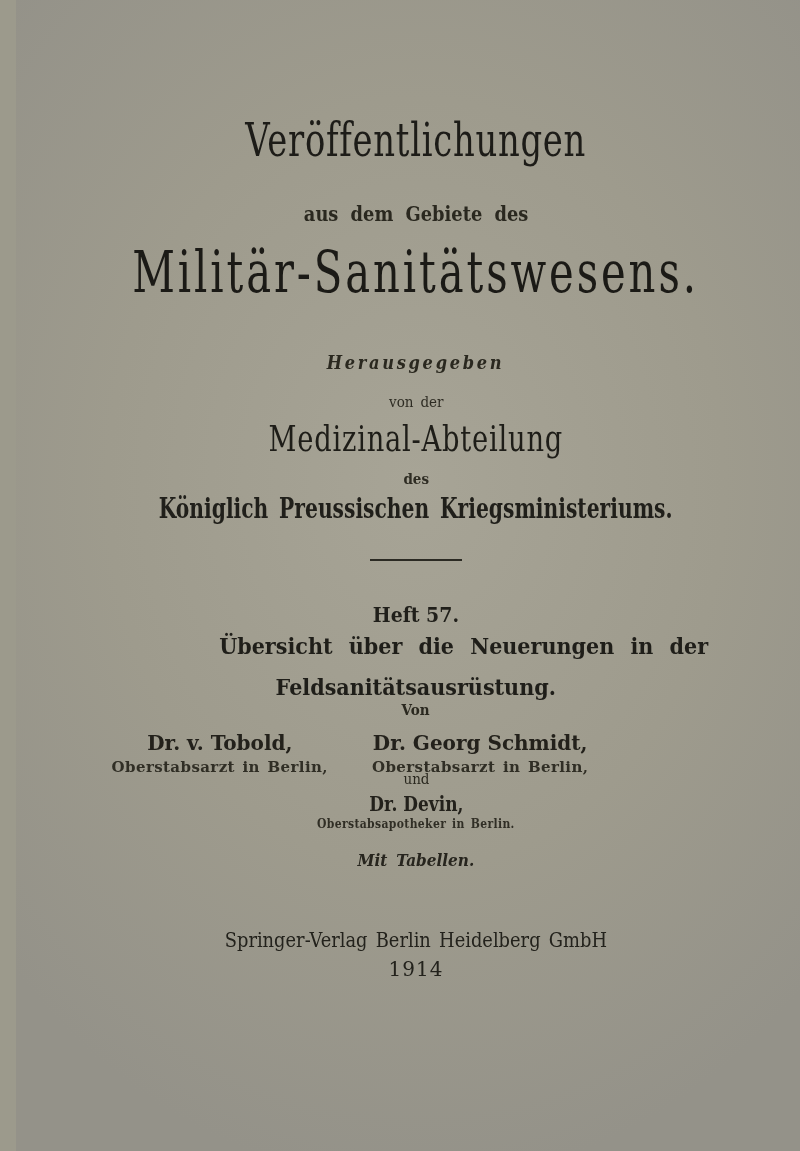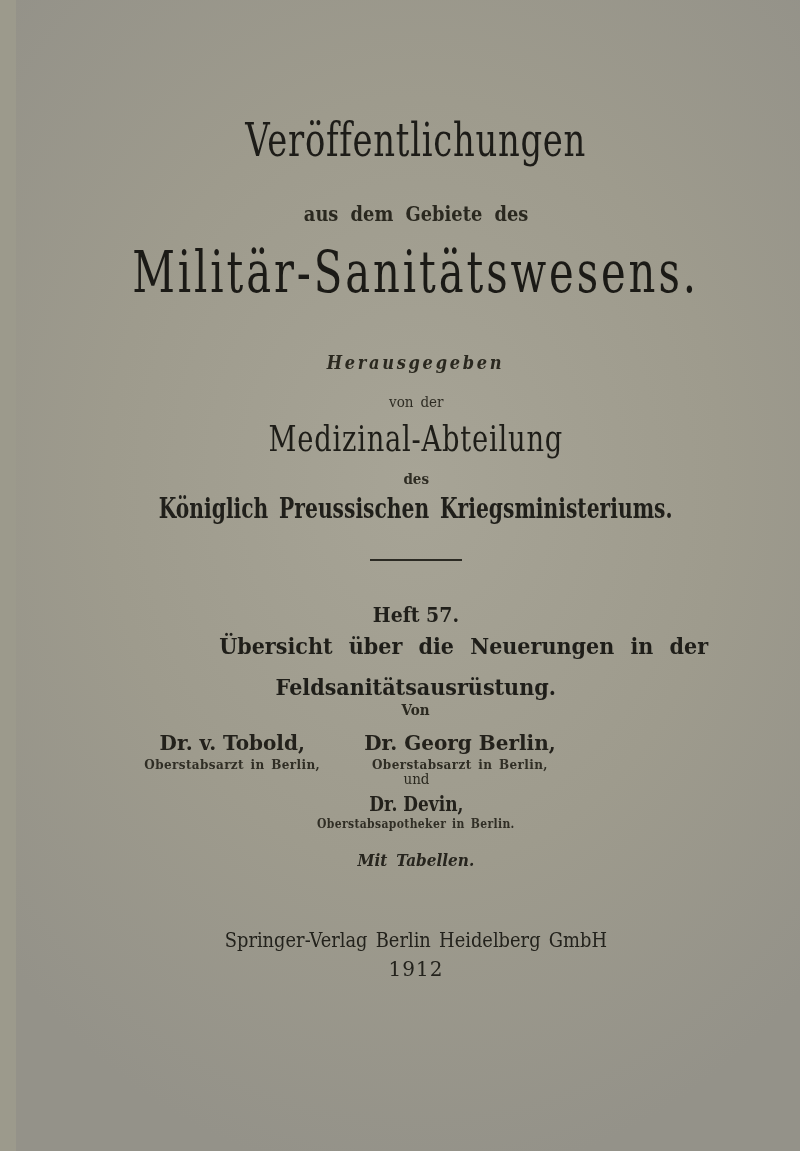--- a/index.html
+++ b/index.html
@@ -48,21 +48,21 @@
   .work-title-1   { top: 632px; font-size: 23px; font-weight: bold; word-spacing: 10px; color: #1f1e19; padding-left: 48px; }
   .work-title-2   { top: 673px; font-size: 23px; font-weight: bold; color: #1f1e19; }
   .von            { top: 701px; font-size: 15px; font-weight: bold; color: #2a281f; }
 
   .authors-row {
     position: absolute; top: 731px; left: 0; width: 668px;
     display: flex; justify-content: center; gap: 44px;
   }
   .author { text-align: center; }
   .author-name { font-size: 20px; font-weight: bold; color: #23211b; }
-  .author-affil { margin-top: 3px; font-size: 12px; font-weight: bold; letter-spacing: 0.4px; word-spacing: 2px; color: #302e25; }
+  .author-affil { margin-top: 3px; font-size: 15px; font-weight: bold; letter-spacing: 0.4px; word-spacing: 2px; color: #302e25; }
 
   .und            { top: 770px; font-size: 15px; font-weight: normal; color: #2a281f; }
   .devin-name     { top: 792px; font-size: 20px; font-weight: bold; color: #23211b; }
   .devin-affil    { top: 817px; font-size: 12px; font-weight: bold; letter-spacing: 0.4px; word-spacing: 2px; color: #302e25; }
   .note           { top: 850px; font-size: 17px; font-style: italic; font-weight: bold; word-spacing: 4px; color: #27251e; }
   .publisher      { top: 928px; font-size: 21px; word-spacing: 3px; color: #23221c; }
   .year           { top: 957px; font-size: 20px; letter-spacing: 1px; color: #23221c; }
 </style>
 </head>
 <body>
@@ -123,21 +123,21 @@
     <div class="author">
       <div class="author-name">
         <span class="cond85">Dr. v. Tobold,</span>
       </div>
       <div class="author-affil">
         <span class="cond90">Oberstabsarzt in Berlin,</span>
       </div>
     </div>
     <div class="author">
       <div class="author-name">
-        <span class="cond85">Dr. Georg Berlin,</span>
+        <span class="cond85">Dr. Georg Schmidt,</span>
       </div>
       <div class="author-affil">
         <span class="cond90">Oberstabsarzt in Berlin,</span>
       </div>
     </div>
   </div>
 
   <div class="line und">
     <span class="cond90">und</span>
   </div>
@@ -152,16 +152,16 @@
 
   <div class="line note">
     <span class="cond90">Mit Tabellen.</span>
   </div>
 
   <div class="line publisher">
     <span class="cond85">Springer-Verlag Berlin Heidelberg GmbH</span>
   </div>
 
   <div class="line year">
-    <span>1912</span>
+    <span>1914</span>
   </div>
 
 </div>
 
 </body></html>

